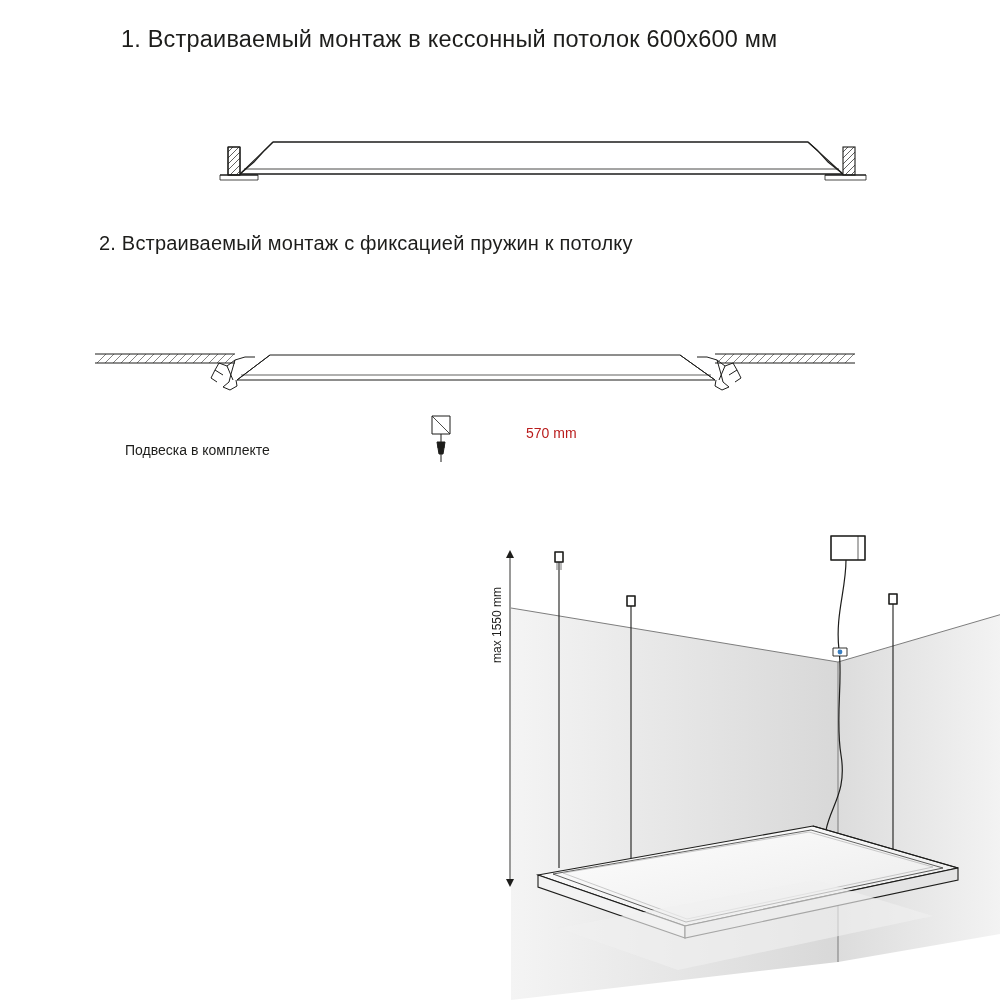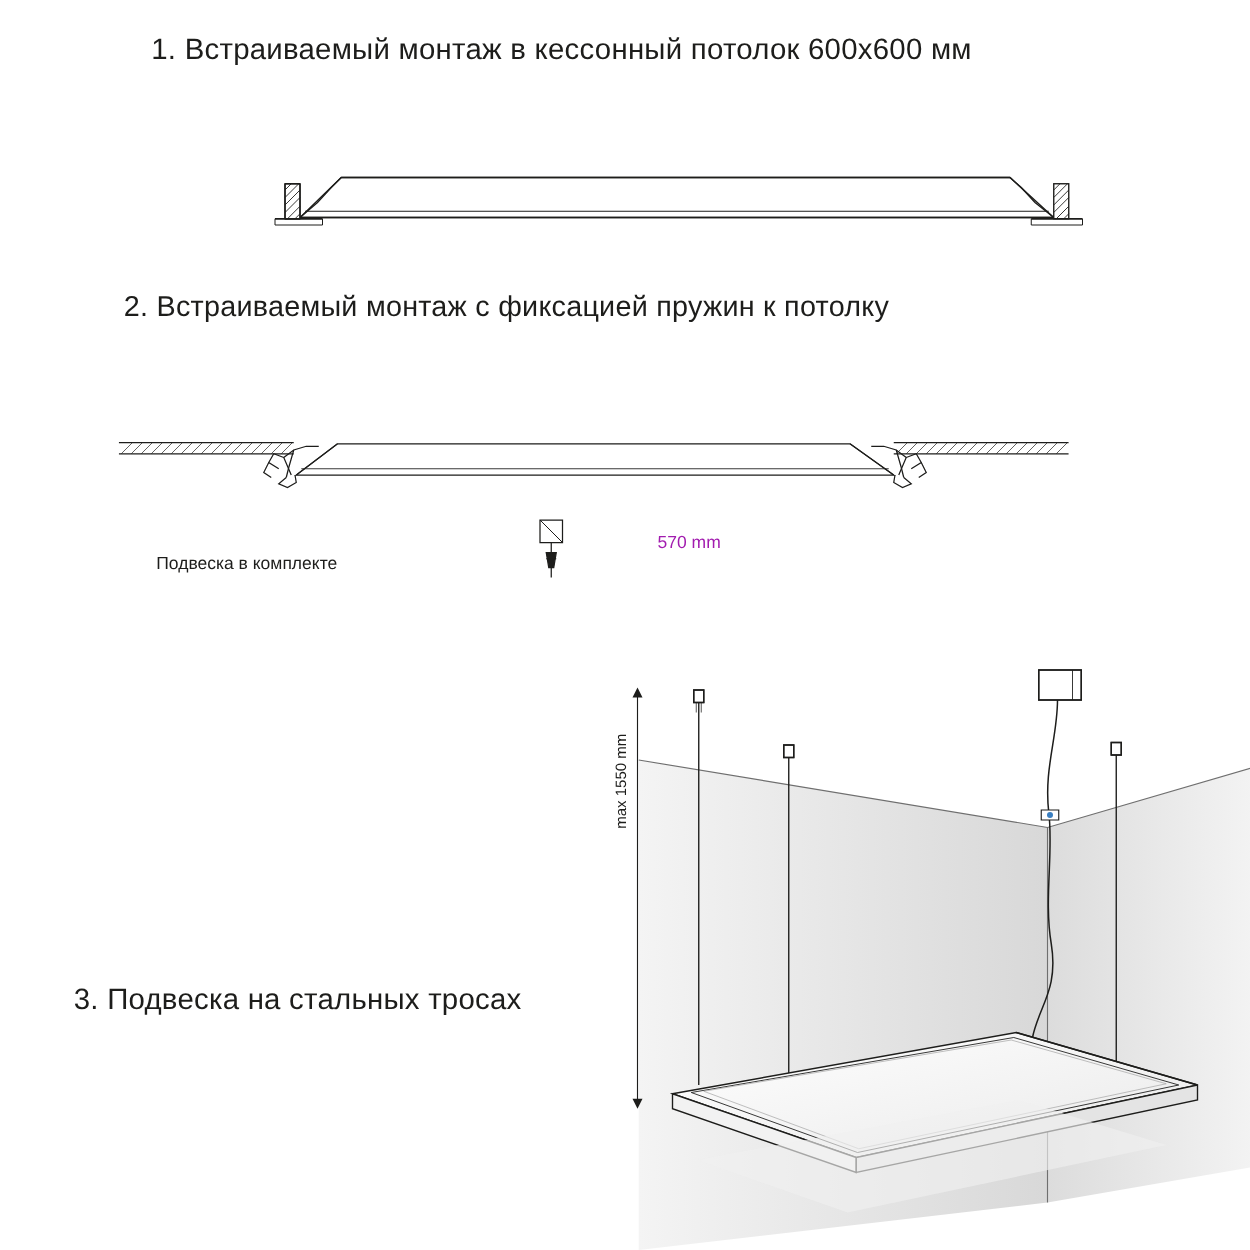--- a/index.html
+++ b/index.html
@@ -29,40 +29,40 @@
   }
   #cap1 {
     left: 118px;
     top: 26px;
     font-size: 23.5px;
     letter-spacing: 0.2px;
   }
   #cap2 {
     left: 96px;
     top: 232px;
-    font-size: 23px;
+    font-size: 20px;
     letter-spacing: 0.2px;
   }
   #cap3 {
     left: 56px;
     top: 786px;
     font-size: 23.5px;
     letter-spacing: 0.2px;
   }
   #springs-note {
     left: 122px;
     top: 442px;
     font-size: 14px;
     color: #1d1d1b;
   }
   #dim570 {
     left: 523px;
     top: 425px;
     font-size: 14px;
-    color: #a21caf;
+    color: #b91c1c;
   }
   .vlabel {
     position: absolute;
     left: 487px;
     top: 663px;
     font-size: 12px;
     color: #1d1d1b;
     transform: rotate(-90deg);
     transform-origin: left top;
     white-space: nowrap;
@@ -153,21 +153,20 @@
       <path d="M15,20 L15,28"></path>
       <path d="M11,28 L19,28 L17,40 L13,40 Z" fill="#1d1d1b"></path>
       <path d="M15,40 L15,48"></path>
       <path d="M11,33 L19,33" stroke-width="0.8"></path>
     </g>
   </svg>
 
   <div class="caption" id="springs-note">Подвеска в комплекте</div>
   <div class="caption" id="dim570">570 mm</div>
 
-  <div class="caption" id="cap3">3. Подвеска на стальных тросах</div>
 
   <svg id="draw3" width="560" height="470" viewBox="0 0 560 470" style="position:absolute; left:460px; top:530px;">
     <defs>
       <linearGradient id="wallL" x1="0" y1="0" x2="1" y2="0">
         <stop offset="0%" stop-color="#f4f4f4"></stop>
         <stop offset="100%" stop-color="#d8d8d8"></stop>
       </linearGradient>
       <linearGradient id="wallR" x1="0" y1="0" x2="1" y2="0">
         <stop offset="0%" stop-color="#dcdcdc"></stop>
         <stop offset="100%" stop-color="#f6f6f6"></stop>

